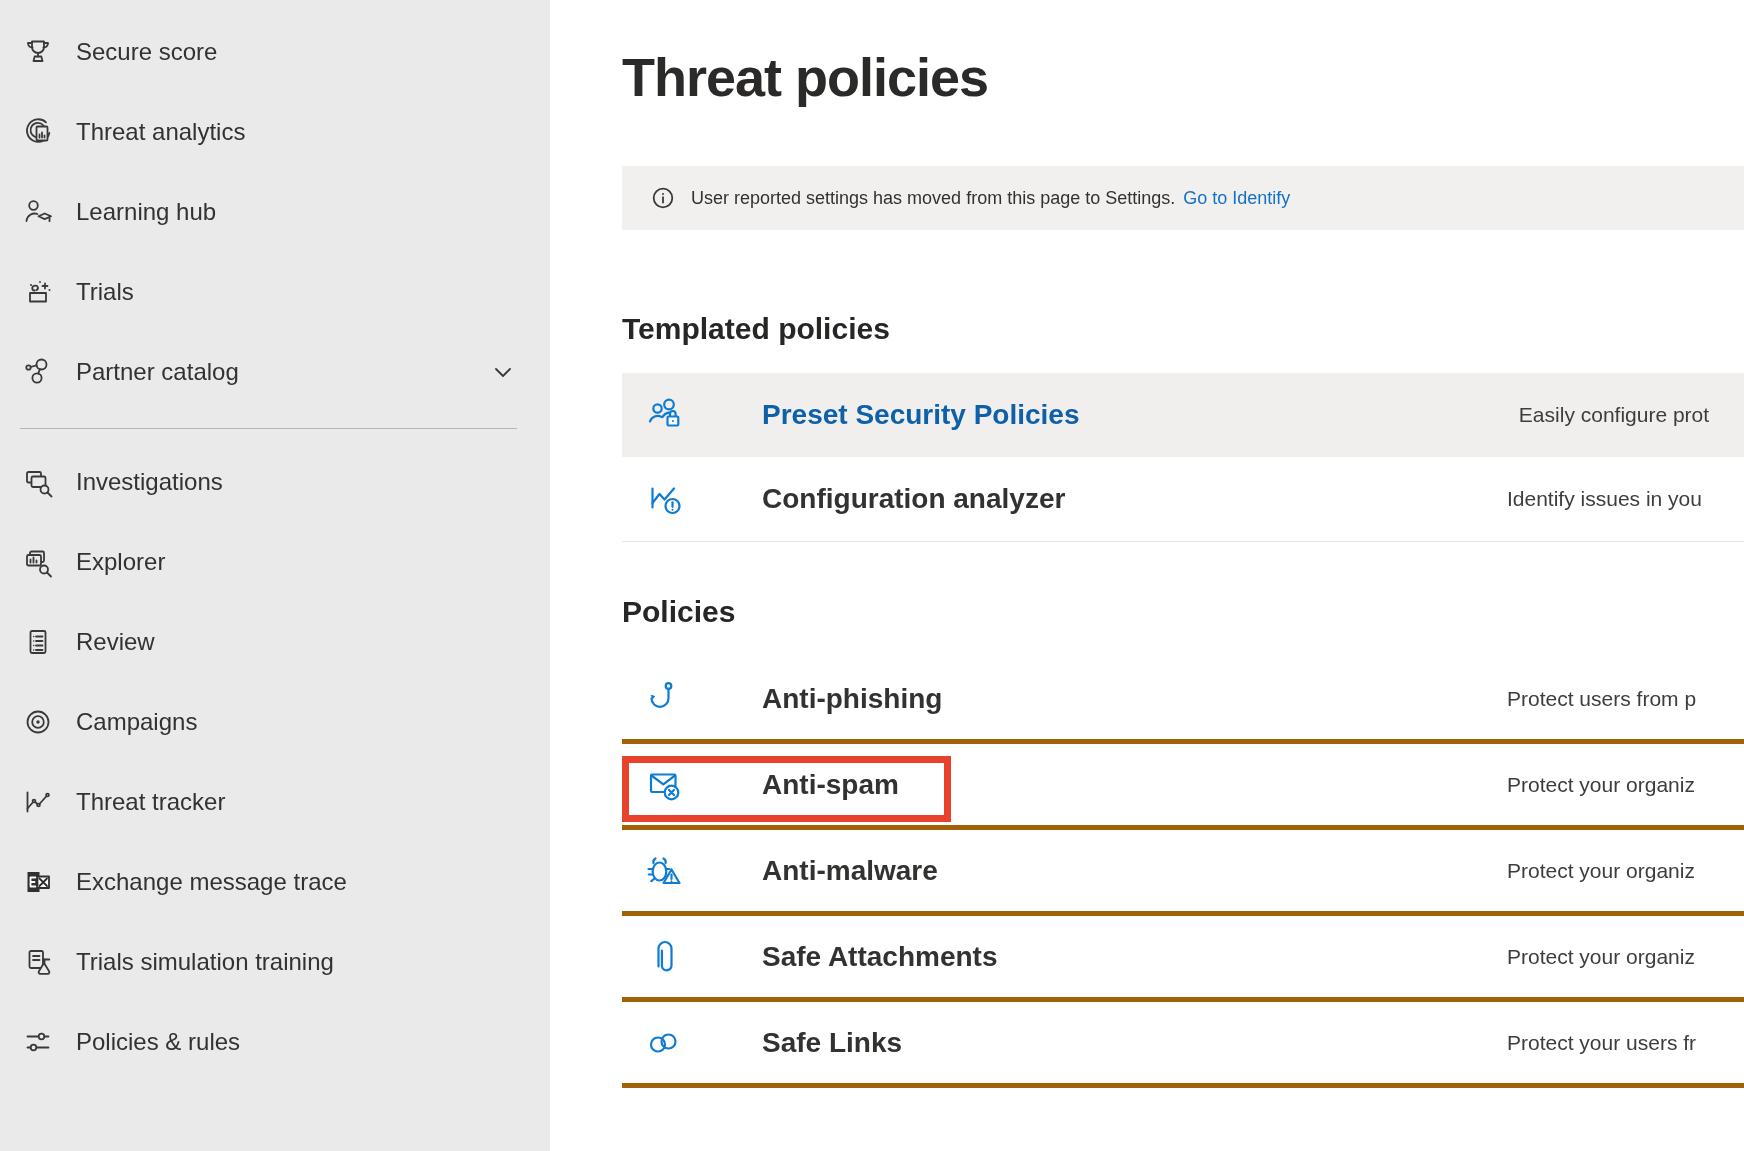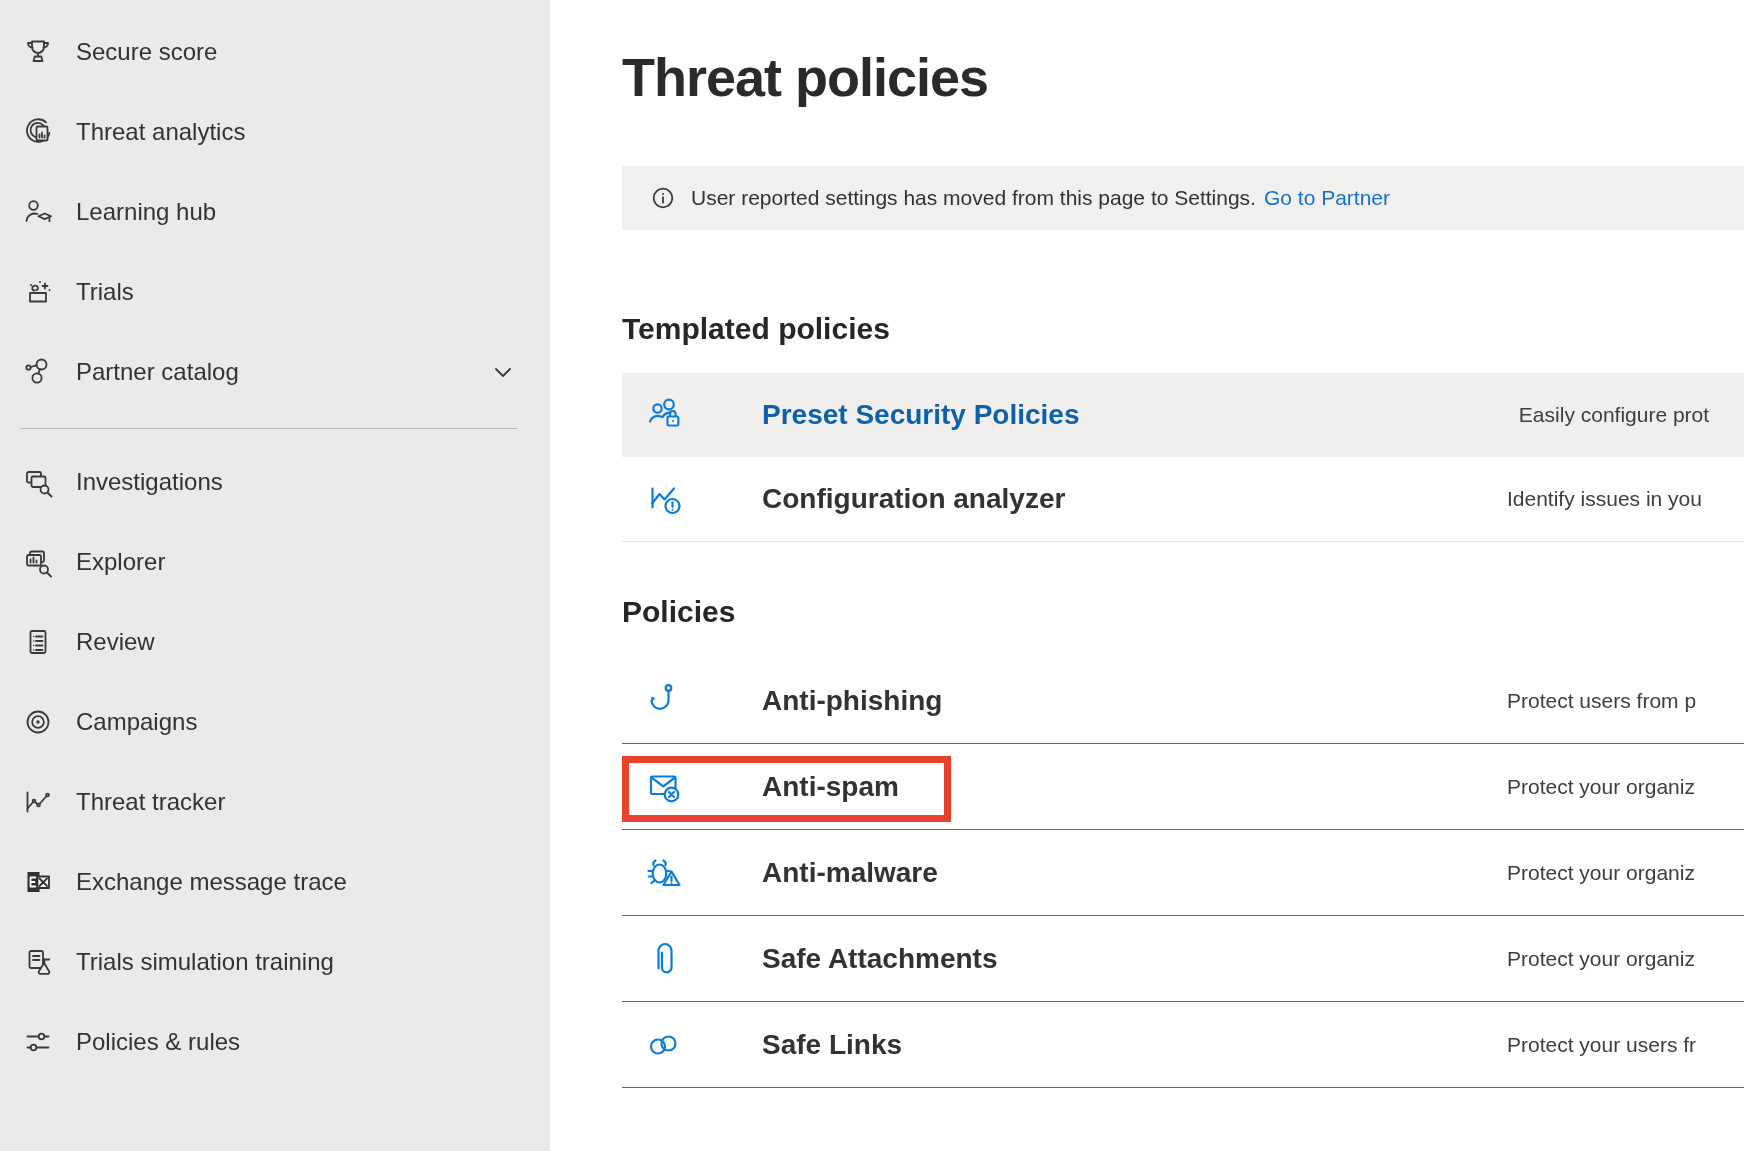--- a/index.html
+++ b/index.html
@@ -24,33 +24,33 @@
   .icon-stroke .f-dark{fill:#303030;stroke:none;}
   .icon-stroke .s-white{stroke:#fff;}
   .icon-stroke .s-dark{stroke:#303030;}
 
   
   .main{flex:1;position:relative;padding-left:72px;box-sizing:border-box;overflow:hidden;}
   .page-title{margin:46px 0 0;font-size:54px;line-height:62px;font-weight:700;color:#2b2a29;letter-spacing:-1px;}
 
   .banner{margin-top:58px;height:64px;background:var(--banner-bg,#f1f0ee);display:flex;align-items:center;padding:0 16px 0 30px;}
   .banner-icon{width:22px;height:22px;flex:none;margin-right:17px;color:#3a3938;display:flex;}
-  .banner-text{font-size:21px;color:#333231;white-space:nowrap;}
+  .banner-text{font-size:18px;color:#333231;white-space:nowrap;}
   .banner-link{color:var(--link-blue,#1571c4);margin-left:8px;cursor:pointer;}
 
   .section-heading{font-size:30px;line-height:30px;font-weight:700;color:#272625;}
   .heading-templated{margin-top:84px;}
   .heading-policies{margin-top:55px;}
 
   .rows-templated{margin-top:29px;}
   .rows-policies{margin-top:31px;}
 
   .trow{height:84px;display:flex;align-items:center;position:relative;cursor:pointer;}
   .trow.preset{background:var(--row-bg,#f0efed);text-align:center;}
-  .prow{height:86px;display:flex;align-items:center;position:relative;border-bottom:1px solid #a16207;box-sizing:border-box;cursor:pointer;}
+  .prow{height:86px;display:flex;align-items:center;position:relative;border-bottom:5px solid #a16207;box-sizing:border-box;cursor:pointer;}
   .content-divider{height:1px;background:#e7e6e4;}
 
   .row-icon{width:44px;height:44px;flex:none;margin-left:21px;display:flex;align-items:center;justify-content:center;color:var(--accent-blue,#0f7cd4);}
   .row-icon.icon-stroke path,.row-icon.icon-stroke rect,.row-icon.icon-stroke circle,.row-icon.icon-stroke ellipse
     {stroke-width:2.2;}
   .row-icon .f-bg{fill:#fff;}
   .row-label{margin-left:75px;font-size:28px;font-weight:700;color:#333231;white-space:nowrap;}
   .row-label.link{color:var(--preset-link-blue,#0e61a9);}
   .row-desc{position:absolute;left:885px;top:50%;transform:translateY(-50%);font-size:21px;color:#3e3d3b;
             white-space:nowrap;width:214px;overflow:hidden;}
@@ -241,21 +241,21 @@
 
     <div class="banner">
       <span class="banner-icon icon-stroke">
         <svg width="22" height="22" viewBox="0 0 22 22">
           <circle cx="11" cy="11" r="9.3"></circle>
           <path d="M11 10.2v5.4"></path>
           <circle class="f-solid" cx="11" cy="6.9" r="1"></circle>
         </svg>
       </span>
       <span class="banner-text">User reported settings has moved from this page to Settings.</span>
-      <span class="banner-text banner-link">Go to Partner</span>
+      <span class="banner-text banner-link">Go to Identify</span>
     </div>
 
     <div class="section-heading heading-templated">Templated policies</div>
 
     <div class="rows-templated">
 
       <div class="trow preset">
         <span class="row-icon icon-stroke">
           <svg width="44" height="44" viewBox="0 0 44 44">
             <circle cx="14.5" cy="15.5" r="4.2"></circle>

